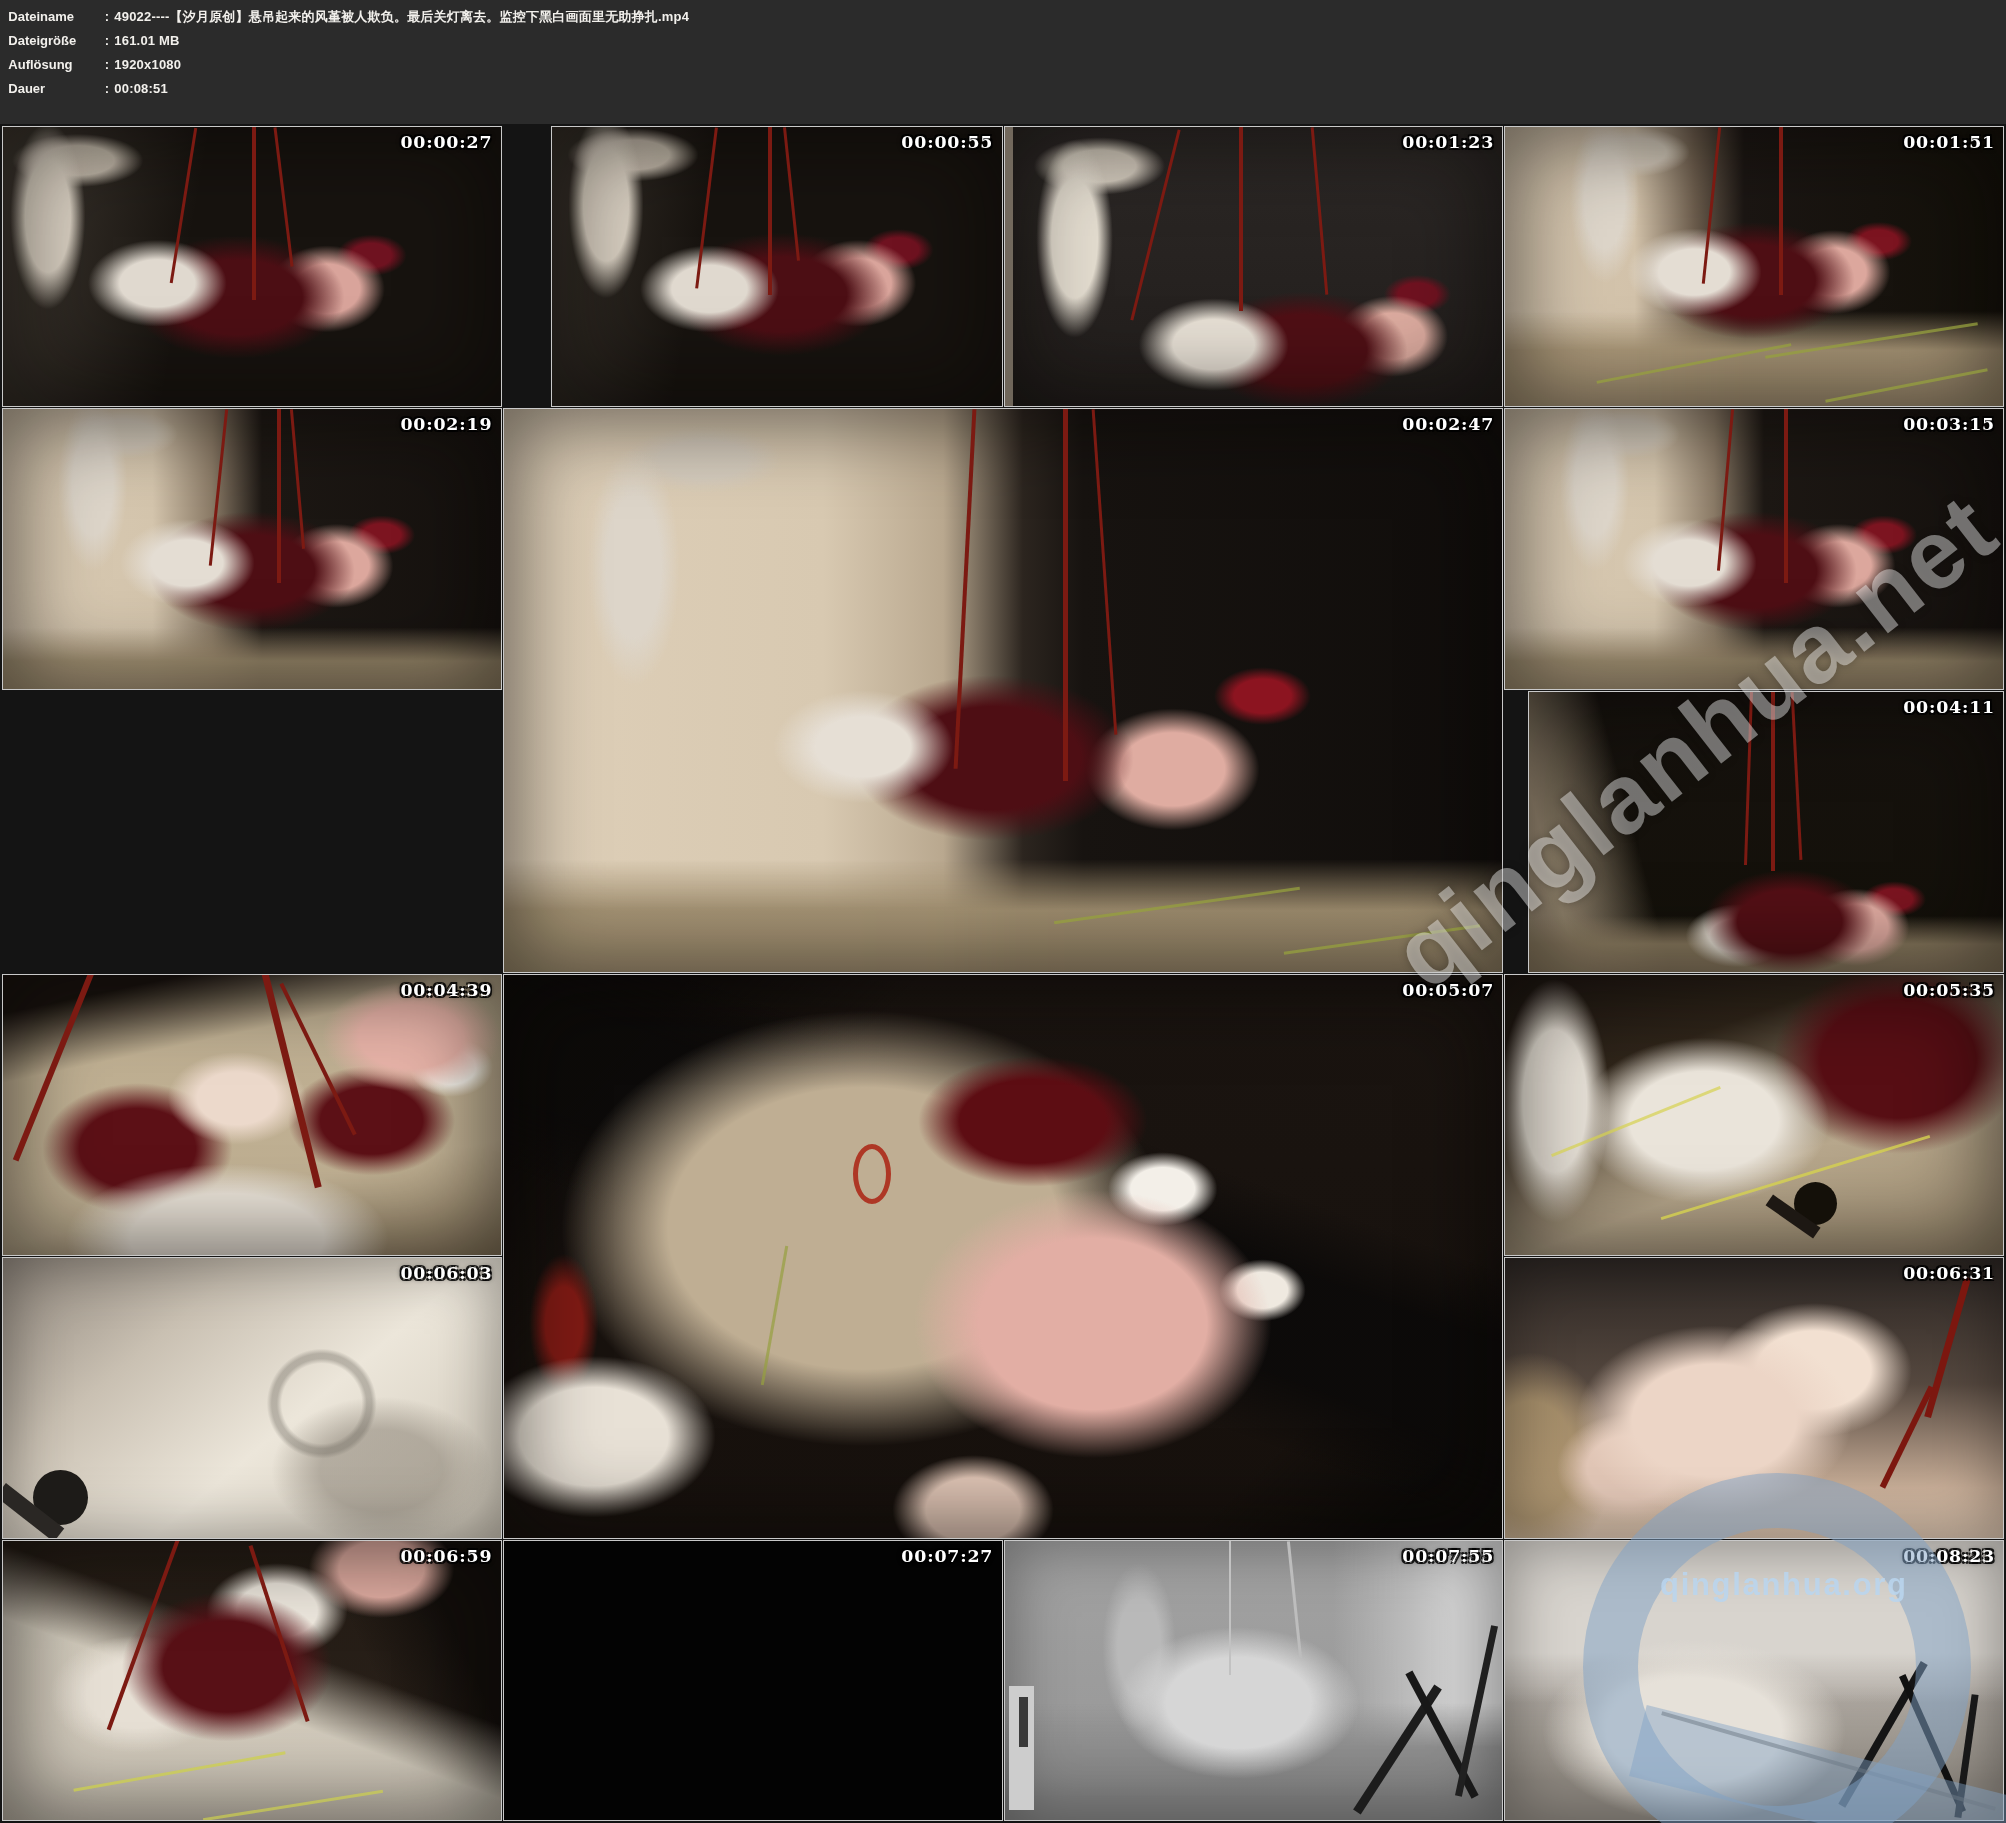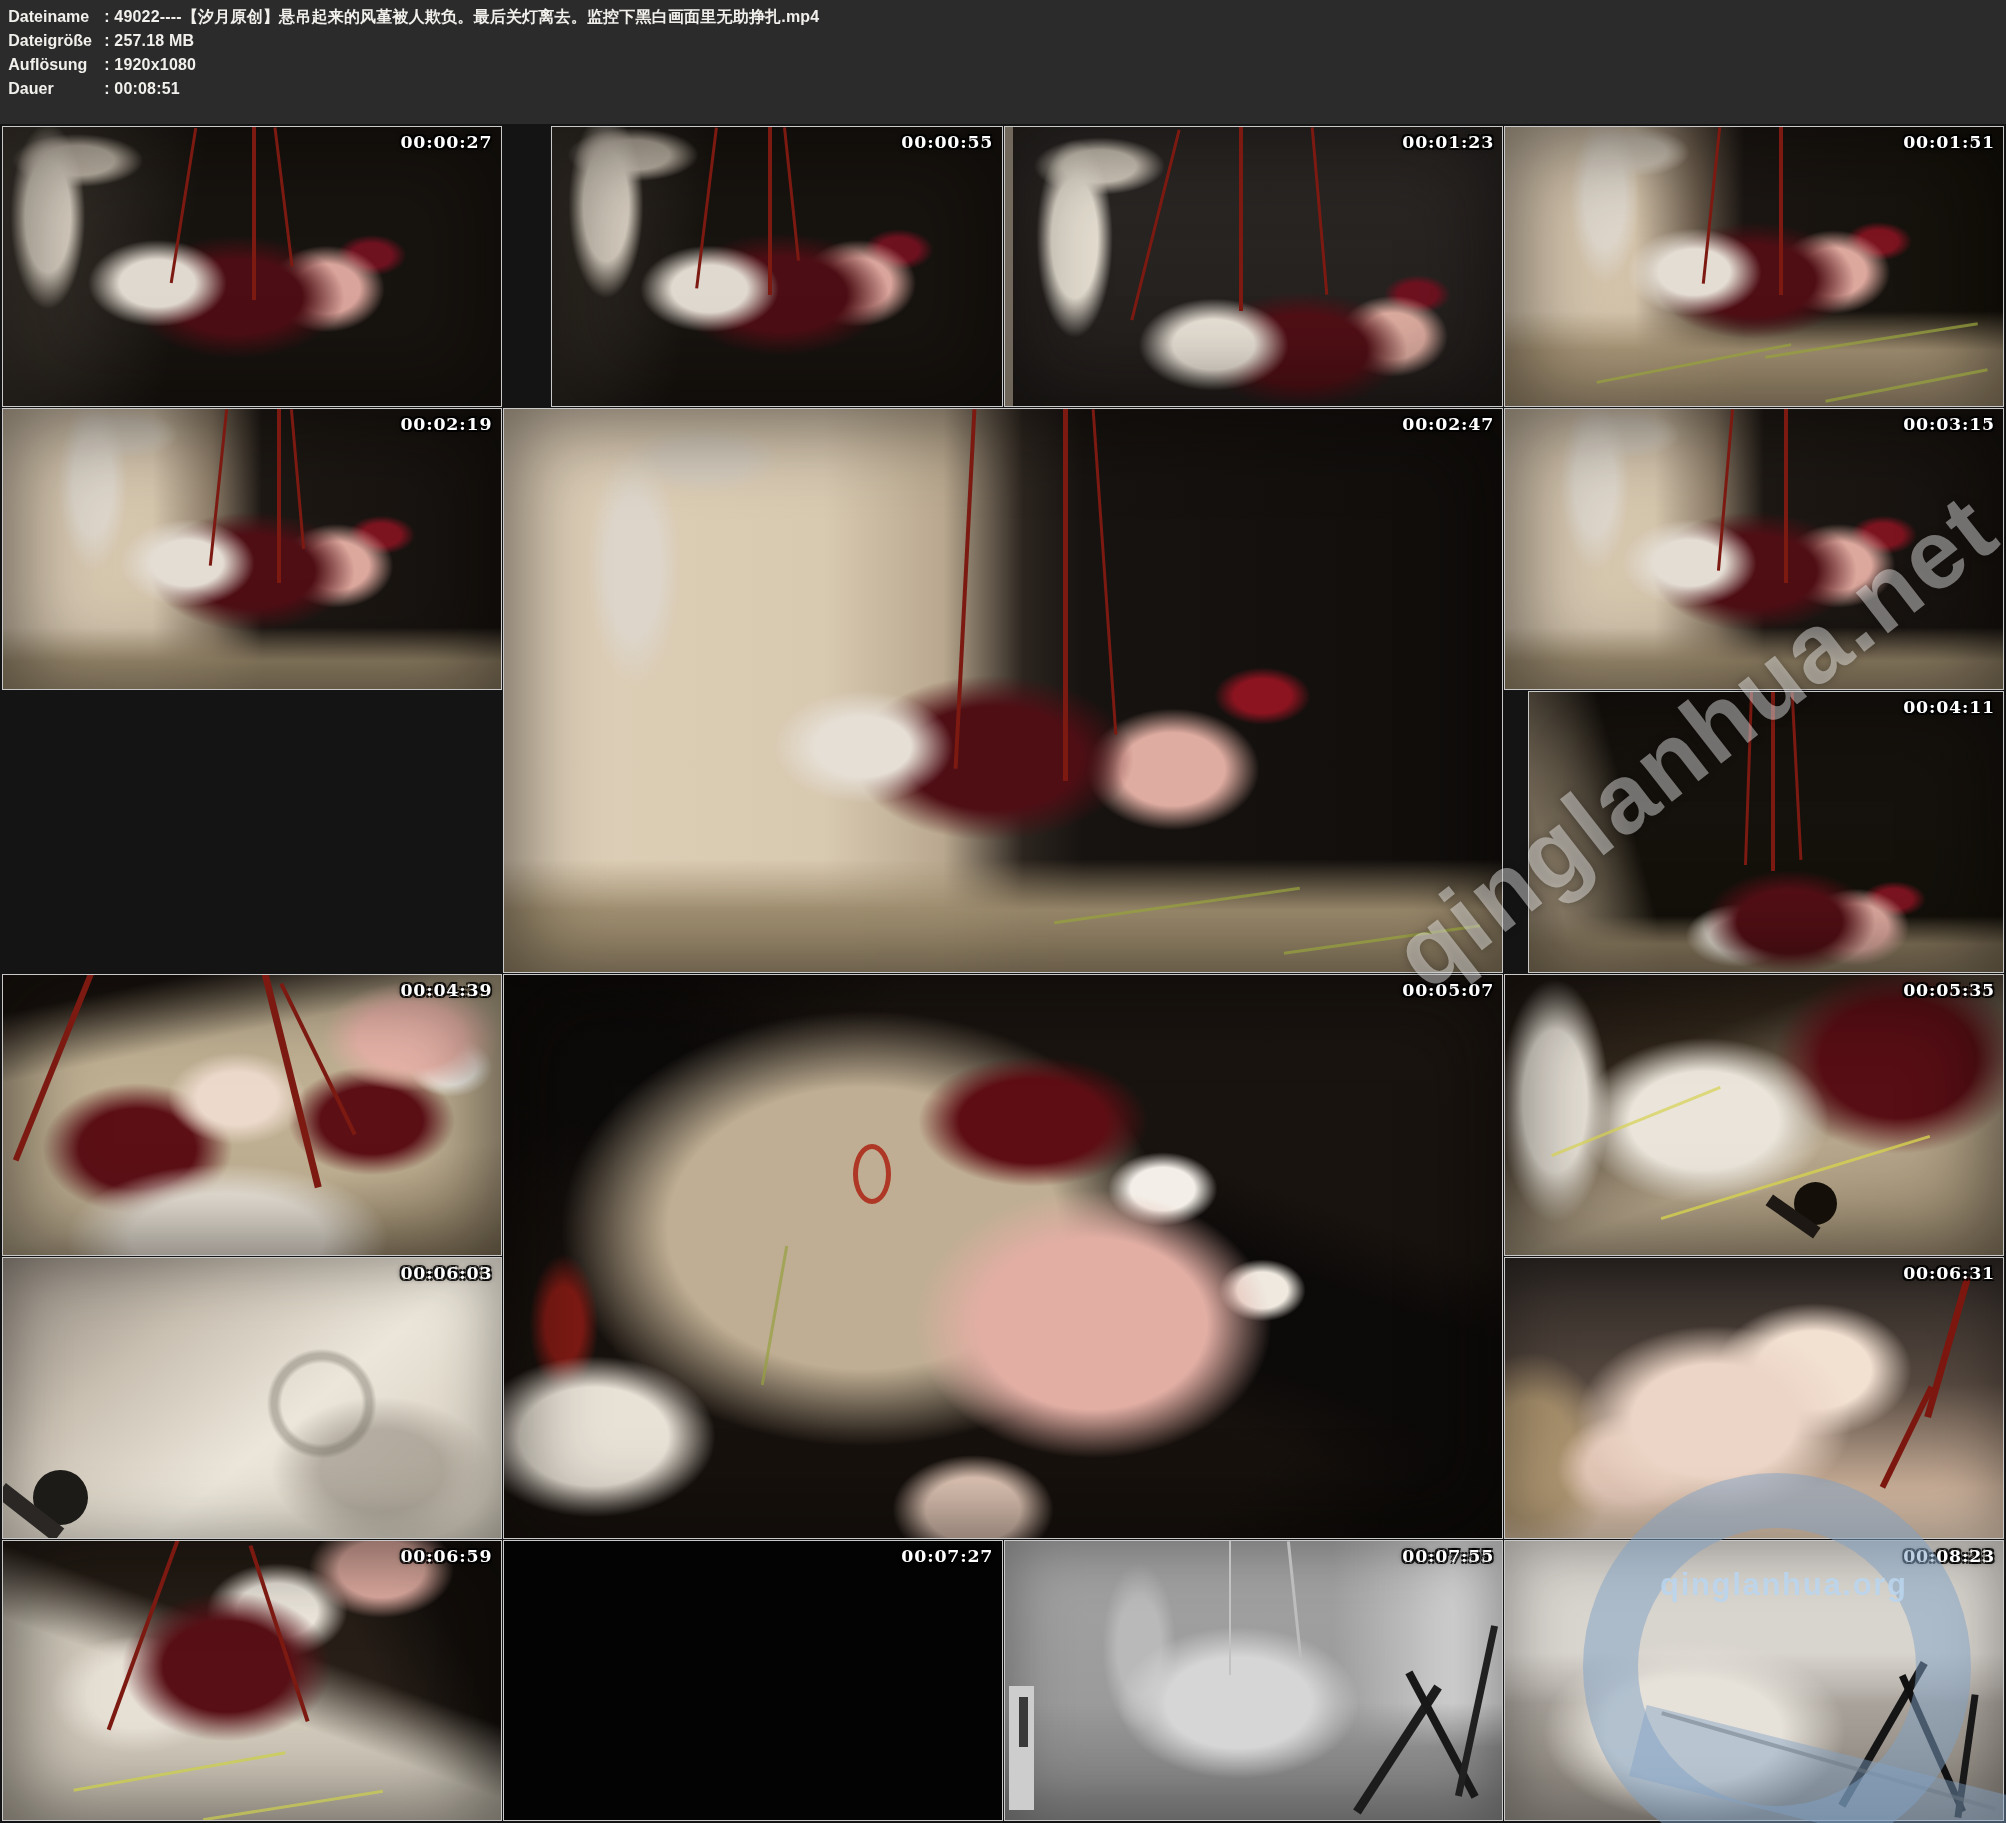--- a/index.html
+++ b/index.html
@@ -2,21 +2,21 @@
 <html style="font-size:13.2px"><head>
 <meta charset="utf-8">
 <style>
   html,body{margin:0;padding:0;background:#141414;}
   #stage{position:relative;width:2006px;height:1823px;background:#141414;overflow:hidden;
          font-family:"Liberation Sans",sans-serif;}
 
   
   #hdr{position:absolute;left:0;top:0;width:100%;height:124px;background:#2b2b2b;
        color:#f2f0ec;padding:5px 0 0 8.3px;box-sizing:border-box;}
-  .hrow{line-height:24px;font-size:16px;font-weight:bold;white-space:nowrap;}
+  .hrow{line-height:24px;font-size:13px;font-weight:bold;white-space:nowrap;}
   .hlabel{display:inline-block;width:91px;}
   .hsep{display:inline-block;width:15px;text-align:center;}
   .hval{letter-spacing:0.2px;}
 
   
   #grid{position:absolute;left:0;top:124px;right:0;bottom:0;display:grid;
         grid-template-columns:repeat(4,1fr);grid-template-rows:repeat(6,1fr);
         gap:1px;padding:1.7px;box-sizing:border-box;}
   .th{position:relative;overflow:hidden;border:1.7px solid #c9c9c9;box-sizing:border-box;
       background-color:#17130f;}
@@ -173,21 +173,21 @@
 </head>
 <body>
 
 <div id="stage">
 
   <div id="hdr">
     <div class="hrow">
       <span class="hlabel">Dateiname</span><span class="hsep">:</span><span class="hval">49022----【汐月原创】悬吊起来的风堇被人欺负。最后关灯离去。监控下黑白画面里无助挣扎.mp4</span>
     </div>
     <div class="hrow">
-      <span class="hlabel">Dateigröße</span><span class="hsep">:</span><span class="hval">257.18 MB</span>
+      <span class="hlabel">Dateigröße</span><span class="hsep">:</span><span class="hval">161.01 MB</span>
     </div>
     <div class="hrow">
       <span class="hlabel">Auflösung</span><span class="hsep">:</span><span class="hval">1920x1080</span>
     </div>
     <div class="hrow">
       <span class="hlabel">Dauer</span><span class="hsep">:</span><span class="hval">00:08:51</span>
     </div>
   </div>
 
   <div id="grid">

